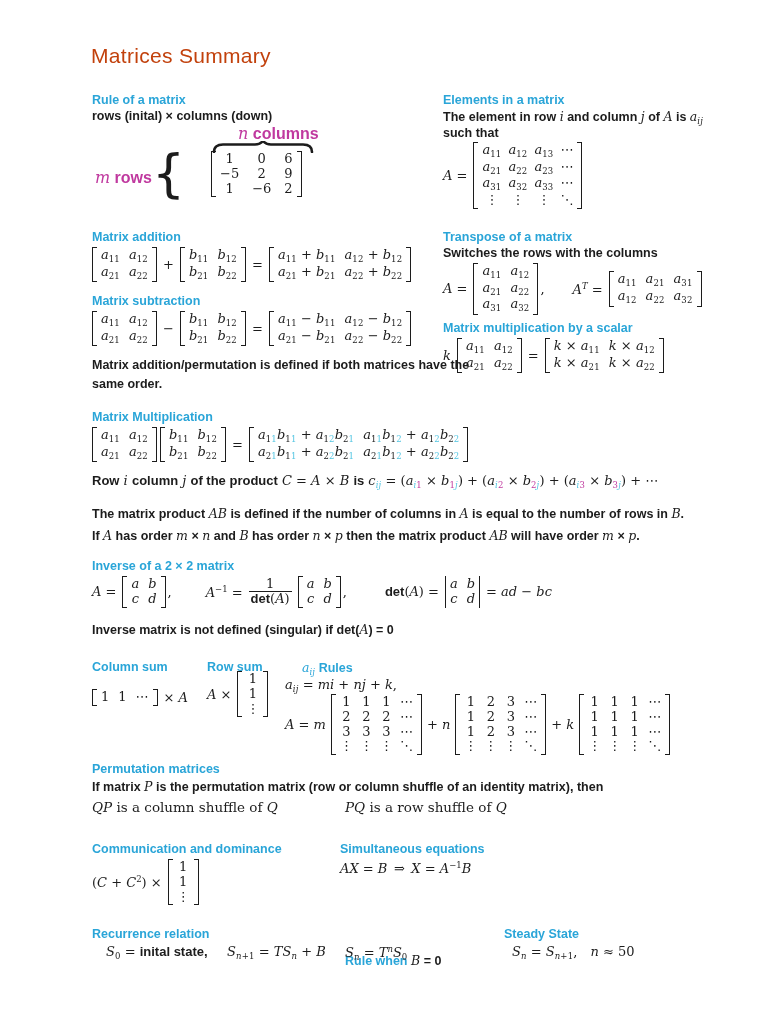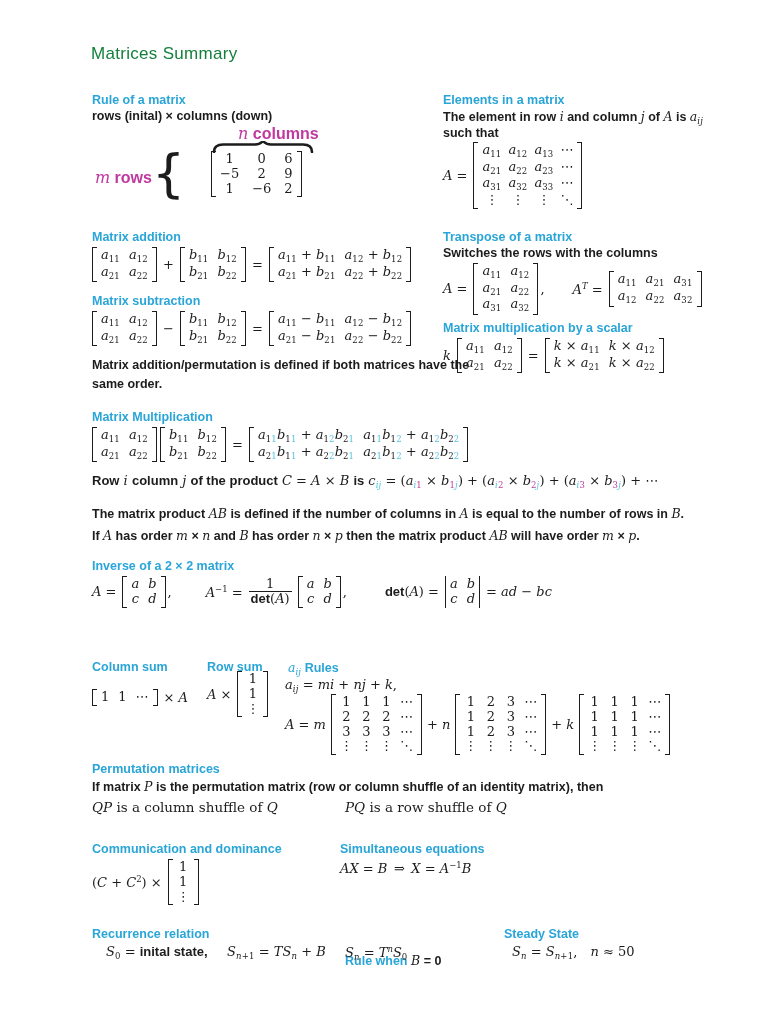--- a/index.html
+++ b/index.html
@@ -1,18 +1,18 @@
 <!DOCTYPE html>
 <html><head>
 <meta charset="utf-8">
 <style>
   html,body{margin:0;padding:0;background:#fff;}
   .page{position:relative;width:768px;height:1024px;background:#ffffff;overflow:hidden;color:#1c1c1c;}
   .abs{position:absolute;}
-  .title{font-family:"Liberation Sans",sans-serif;font-size:17px;font-weight:400;color:#15803d;letter-spacing:.3px;}
+  .title{font-family:"Liberation Sans",sans-serif;font-size:21px;font-weight:400;color:#c2410c;letter-spacing:.3px;}
   .heading{font-family:"Liberation Sans",sans-serif;font-size:12.5px;font-weight:700;color:#2aa5d8;white-space:nowrap;}
   .heading .it{color:inherit;}
   .body-text{font-family:"Liberation Sans",sans-serif;font-size:12.5px;font-weight:700;color:#1c1c1c;}
   .math{font-family:"DejaVu Serif","DejaVu Sans",serif;font-size:13px;color:#1c1c1c;white-space:nowrap;}
   .it{font-family:"DejaVu Serif",serif;font-style:italic;font-weight:400;}
   .bd{font-family:"Liberation Sans",sans-serif;font-weight:700;font-style:normal;}
   .bk{color:#1c1c1c;}
   .cy{color:#52c5e2;}
   .mg{color:#c0399f;}
   .magenta{color:#c0399f;font-family:"Liberation Sans",sans-serif;font-size:16px;font-weight:700;white-space:nowrap;}
@@ -301,20 +301,21 @@
         <span class="mcells" style="grid-template-columns: repeat(2, auto);">
           <span class="mc"><span class="it">a</span></span>
           <span class="mc"><span class="it">b</span></span>
           <span class="mc"><span class="it">c</span></span>
           <span class="mc"><span class="it">d</span></span>
         </span>
         <span class="vbar"></span>
       </span>
     <span class="math">= <span class="it">ad</span> − <span class="it">bc</span></span>
   </div>
+  <div class="abs body-text" style="left:92px;top:622px;">Inverse matrix is not defined (singular) if det(<span class="it">A</span>) = 0</div>
 
   <div class="abs heading" style="left:92px;top:660px;">Column sum</div>
   <div class="abs eq" style="left:92px;top:689px;">
     <span class="matrix">
         <span class="br l"></span>
         <span class="mcells" style="grid-template-columns: repeat(3, auto);">
           <span class="mc">1</span>
           <span class="mc">1</span>
           <span class="mc">⋯</span>
         </span>
@@ -330,21 +331,21 @@
         <span class="br l"></span>
         <span class="mcells" style="grid-template-columns: repeat(1, auto);">
           <span class="mc">1</span>
           <span class="mc">1</span>
           <span class="mc">⋮</span>
         </span>
         <span class="br r"></span>
       </span>
   </div>
 
-  <div class="abs heading" style="left:288px;top:660px;"><span class="it">a</span><sub><span class="it">ij</span></sub> Rules</div>
+  <div class="abs heading" style="left:302px;top:660px;"><span class="it">a</span><sub><span class="it">ij</span></sub> Rules</div>
   <div class="abs math" style="left:285px;top:677px;"><span class="it">a</span><sub><span class="it">ij</span></sub> = <span class="it">mi</span> + <span class="it">nj</span> + <span class="it">k</span>,</div>
   <div class="abs eq g6" style="left:285px;top:694px;gap:5px;">
     <span class="math"><span class="it">A</span> = <span class="it">m</span></span>
     <span class="matrix">
         <span class="br l"></span>
         <span class="mcells" style="grid-template-columns: repeat(4, auto);">
           <span class="mc">1</span>
           <span class="mc">1</span>
           <span class="mc">1</span>
           <span class="mc">⋯</span>

